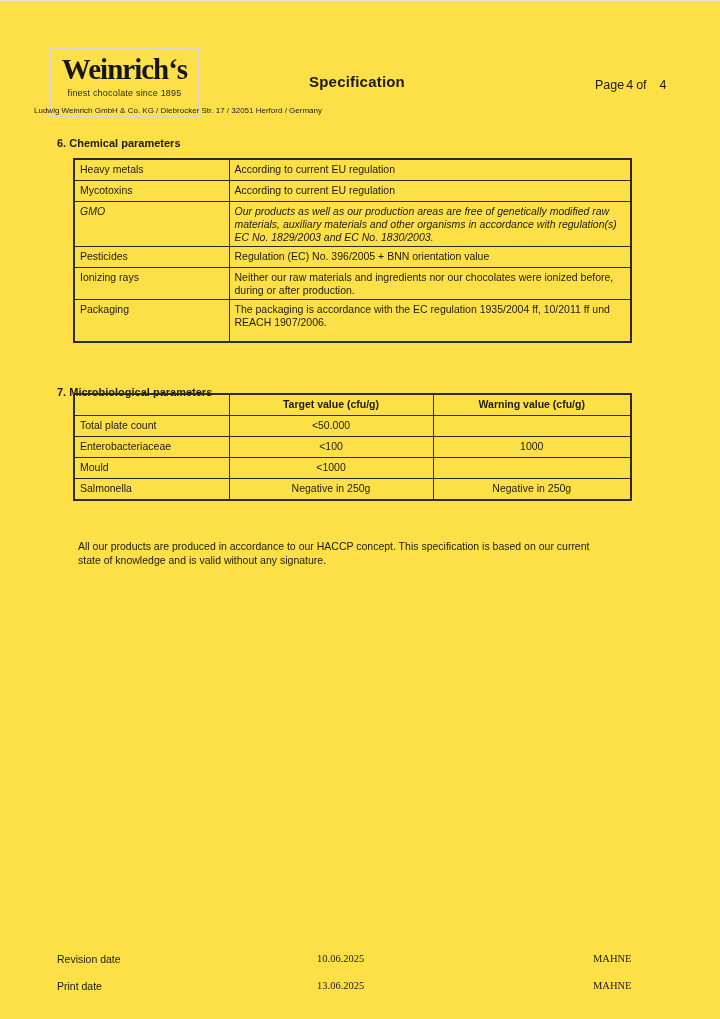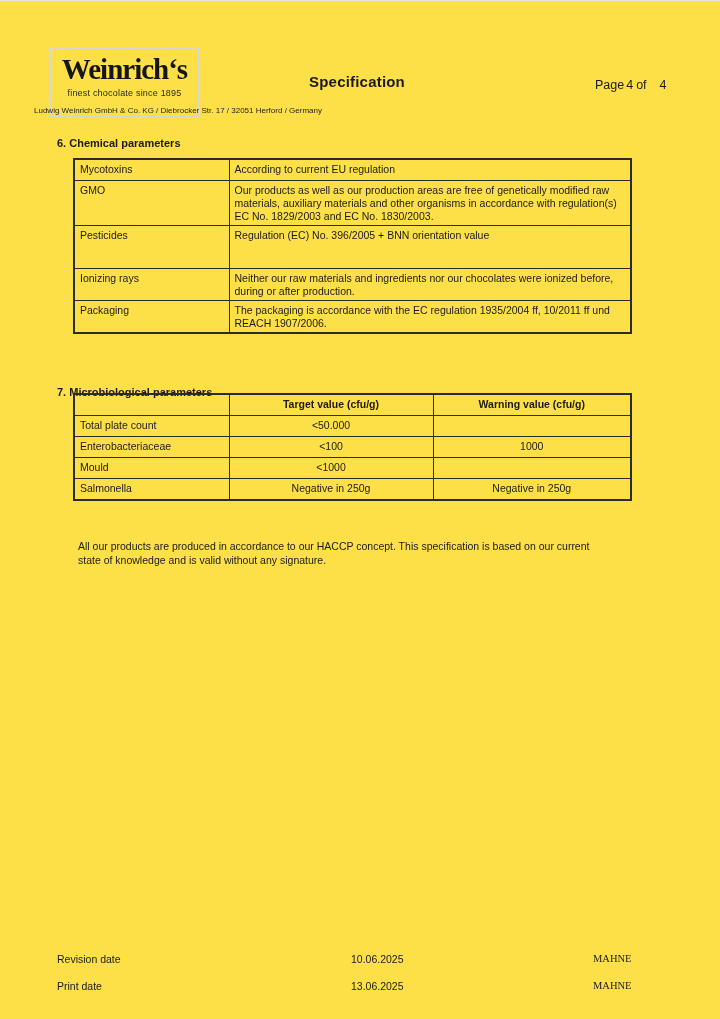--- a/index.html
+++ b/index.html
@@ -92,21 +92,21 @@
     line-height: 13px;
     padding: 3px 5px 2px 5px;
     vertical-align: top;
     overflow: hidden;
   }
   .chem-table { top: 157px; }
   .chem-table col.c-label { width: 155px; }
   .chem-table col.c-value { width: 402px; }
   .chem-table tr:nth-child(1) td { height: 15px; }
   .chem-table tr:nth-child(2) td { height: 15px; }
-  .chem-table tr:nth-child(3) td { height: 37px; }
+  .chem-table tr:nth-child(3) td { height: 37px; font-style: italic; }
   .chem-table tr:nth-child(4) td { height: 15px; }
   .chem-table tr:nth-child(5) td { height: 26px; }
   .chem-table tr:nth-child(6) td { height: 36px; }
   .chem-table tr:nth-child(7) td { height: 22px; }
 
   .micro-table { top: 392px; }
   .micro-table col.c-label { width: 155px; }
   .micro-table col.c-target { width: 204px; }
   .micro-table col.c-warning { width: 198px; }
   .micro-table td { height: 15px; }
@@ -127,21 +127,21 @@
   .footer-row {
     position: absolute;
     left: 57px;
     width: 600px;
     height: 16px;
     font-size: 10.5px;
   }
   .footer-row.r1 { top: 952px; }
   .footer-row.r2 { top: 979px; }
   .f-label { position: absolute; left: 0; }
-  .f-date  { position: absolute; left: 294px; }
+  .f-date  { position: absolute; left: 260px; font-family: Liberation Serif, serif; }
   .f-author{ position: absolute; left: 536px; font-family: Liberation Serif, serif; }
 </style>
 </head>
 <body>
 
 <div class="page">
 
   <div class="logo-box">
     <div class="logo-brand">Weinrich‘s</div>
     <div class="logo-tagline">finest chocolate since 1895</div>
@@ -156,20 +156,24 @@
   <div class="doc-subtitle">Ludwig Weinrich GmbH &amp; Co. KG / Diebrocker Str. 17 / 32051 Herford / Germany</div>
 
   <div class="sec-heading chem-heading">6. Chemical parameters</div>
 
   <table class="doc-table chem-table">
     <colgroup>
         <col class="c-label">
         <col class="c-value">
       </colgroup>
     <tbody>
+        <tr>
+      <td>Heavy metals</td>
+      <td>According to current EU regulation</td>
+    </tr>
     <tr>
       <td>Mycotoxins</td>
       <td>According to current EU regulation</td>
     </tr>
     <tr>
       <td>GMO</td>
       <td>Our products as well as our production areas are free of genetically modified raw materials, auxiliary materials and other organisms in accordance with regulation(s) EC No. 1829/2003 and EC No. 1830/2003.</td>
     </tr>
     <tr>
       <td>Pesticides</td>

